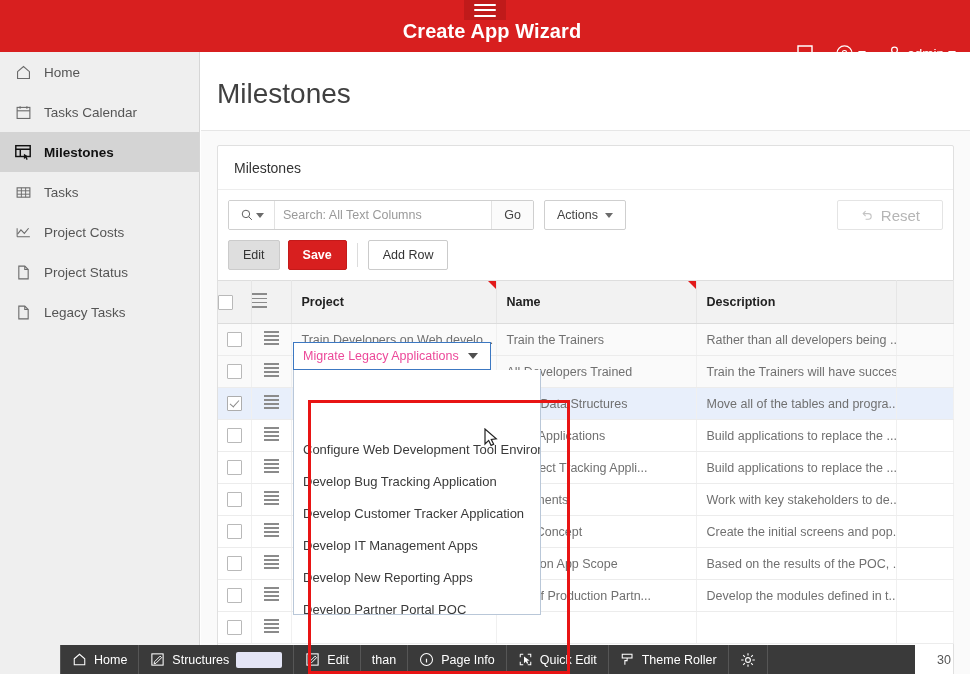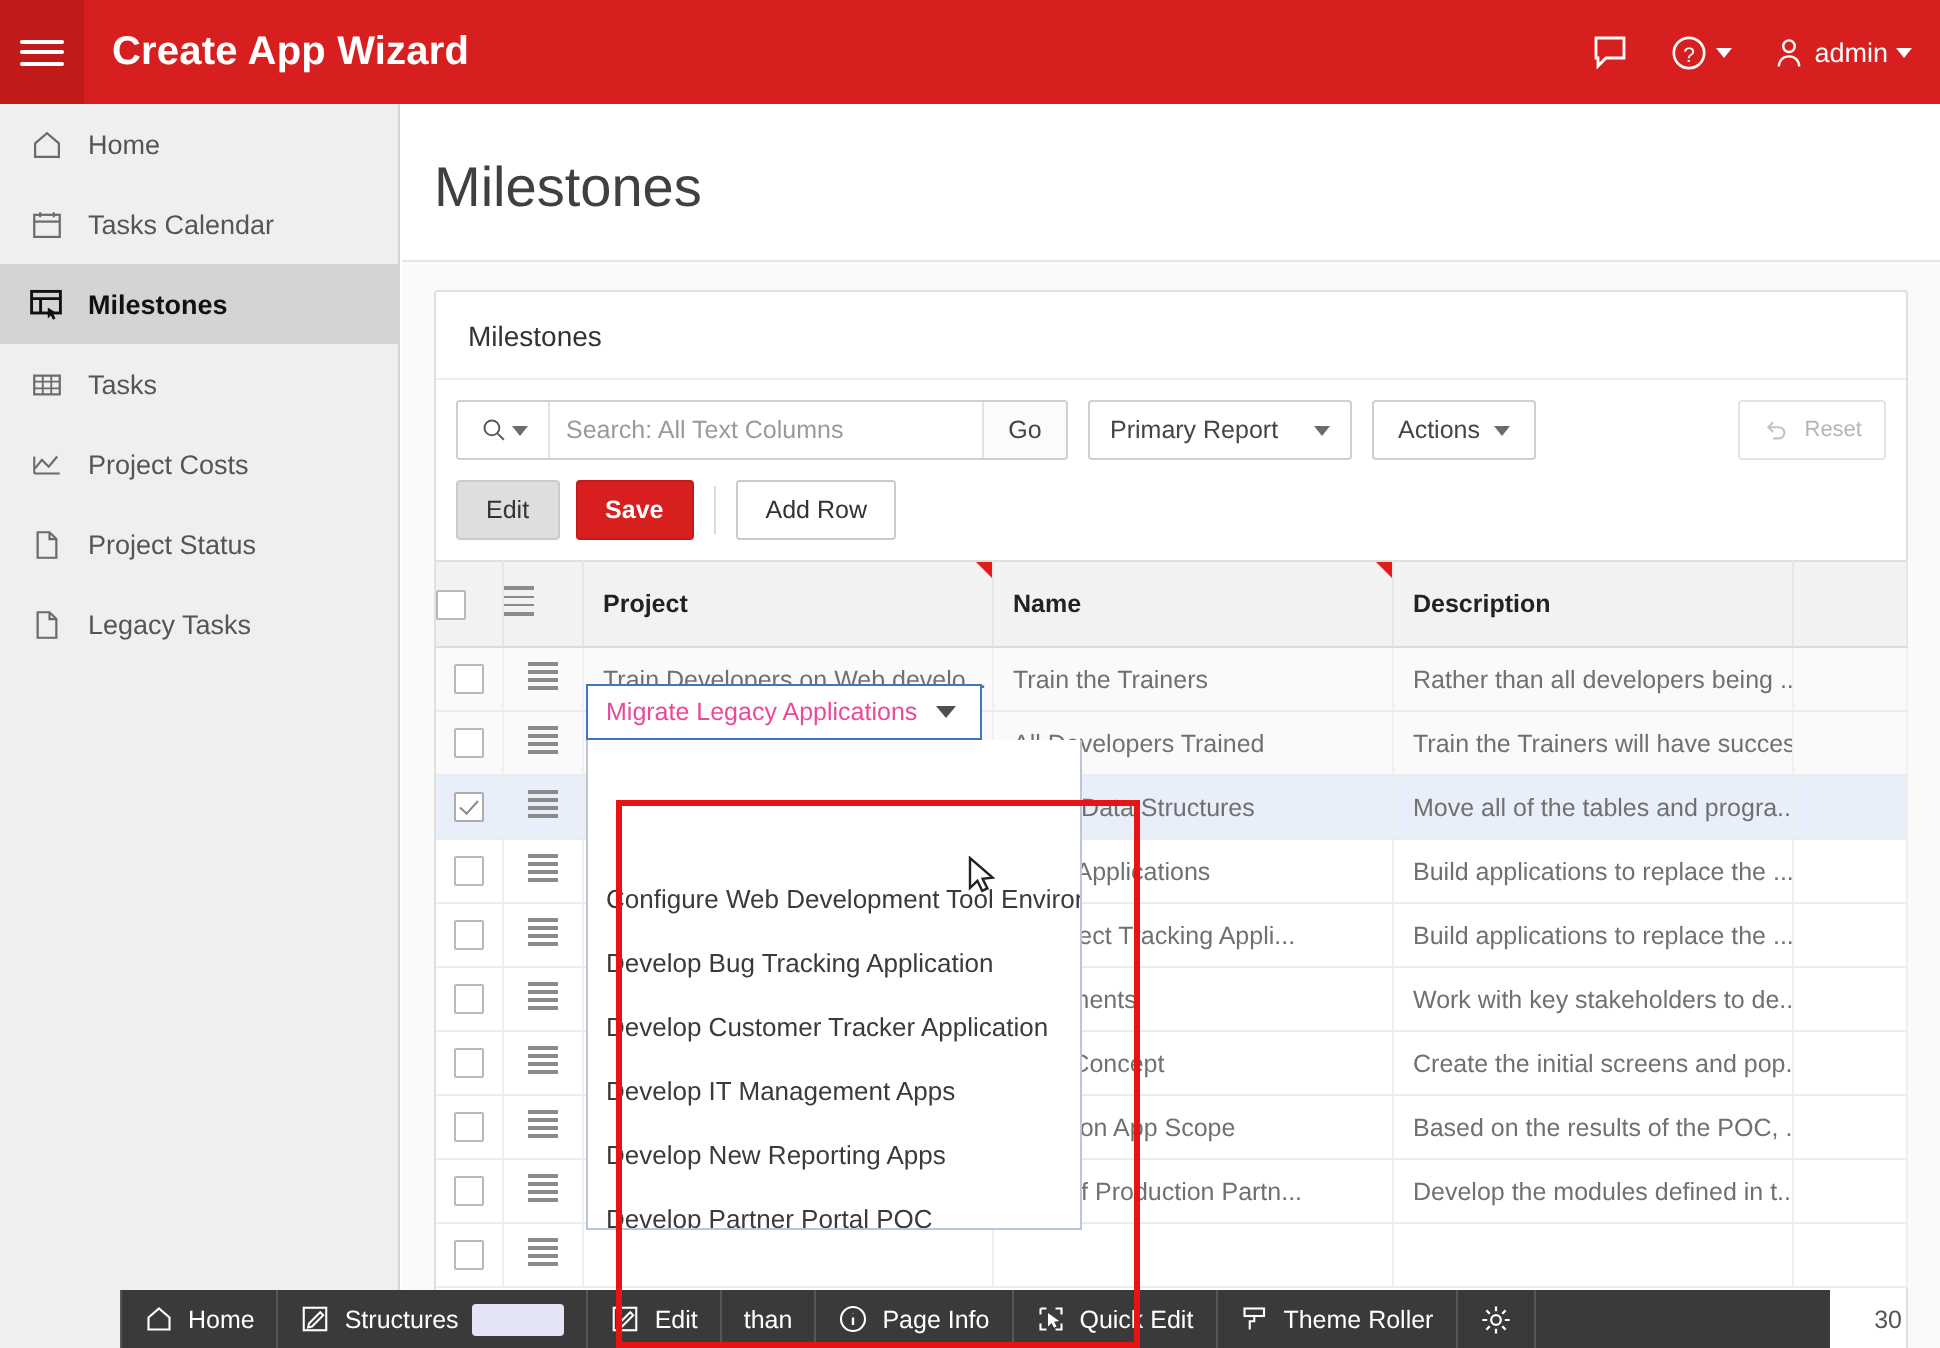--- a/index.html
+++ b/index.html
@@ -8,21 +8,21 @@
     font-family: "Liberation Sans", sans-serif;
     background: #ffffff;
     overflow: hidden;
   }
   #root { position: relative; width: 970px; height: 674px; background:#fff; }
 
   
   .topbar {
     position: absolute; top:0; left:0; width:970px; height:52px;
     background:#d81f1f; color:#fff;
-    display:flex; align-items:center;
+    display:flex; align-items:center;flex-direction:column;
   }
   .hamburger {
     width:42px; height:52px; display:flex; align-items:center; justify-content:center;
     background:#c01a1a; cursor:pointer;
   }
   .hamburger .bars { width:22px; }
   .hamburger .bars i { display:block; height:2px; background:#fff; margin:3.5px 0; border-radius:1px;}
   .app-title {
     font-size:20px; font-weight:bold; margin-left:14px; letter-spacing:0.1px;
     white-space:nowrap;
@@ -80,22 +80,22 @@
     display:flex; align-items:center; justify-content:space-between; padding:0 10px;
     font-size:12.5px; color:#444; cursor:pointer;
   }
   .actions-btn {
     height:30px; border:1px solid #cfcfcf; border-radius:2px; background:#fff;
     display:flex; align-items:center; gap:7px; padding:0 12px;
     font-size:12.5px; color:#444; cursor:pointer;
   }
   .reset-btn {
     margin-left:auto; height:30px; border:1px solid #e4e4e4; border-radius:2px; background:#fff;
-    display:flex; align-items:center; gap:7px; padding:0 11px;
-    font-size:11px; color:#b5b5b5; cursor:default;
+    display:flex; align-items:center; gap:7px; padding:0 22px;
+    font-size:15px; color:#b5b5b5; cursor:default;
   }
   .chev { display:inline-block; width:0;height:0;border-left:4px solid transparent;border-right:4px solid transparent;border-top:5px solid #6b6b6b; }
 
   .ir-row2 { display:flex; align-items:center; gap:0; padding:10px 0 10px 0; }
   .btn {
     height:30px; border-radius:2px; font-size:12.5px; display:flex; align-items:center;
     justify-content:center; cursor:pointer; padding:0 14px;
   }
   .btn-edit { background:#dedede; border:1px solid #cbcbcb; color:#333; }
   .btn-save { background:#d81f1f; border:1px solid #c41a1a; color:#fff; font-weight:bold; margin-left:8px;}
@@ -310,24 +310,20 @@
                 <svg width="14" height="14" viewBox="0 0 20 20">
                     <circle cx="8.5" cy="8.5" r="5.3" fill="none" stroke="#5a5a5a" stroke-width="1.4"></circle>
                     <path d="M12.6 12.6L17 17" stroke="#5a5a5a" stroke-width="1.4"></path>
                   </svg>
                 <span class="chev"></span>
               </div>
               <input class="search-input" type="text" placeholder="Search: All Text Columns" style="">
               <div class="go-btn">Go</div>
             </div>
 
-            <div class="sel-btn">
-              <span>Primary Report</span>
-              <span class="chev"></span>
-            </div>
 
             <div class="actions-btn">
               <span>Actions</span>
               <span class="chev"></span>
             </div>
 
             <div class="reset-btn">
               <svg width="14" height="14" viewBox="0 0 20 20">
                   <path d="M5 8h7a4 4 0 110 8H8" fill="none" stroke="#c3c3c3" stroke-width="1.5"></path>
                   <path d="M8 4.5L4.5 8 8 11.5" fill="none" stroke="#c3c3c3" stroke-width="1.5"></path>

